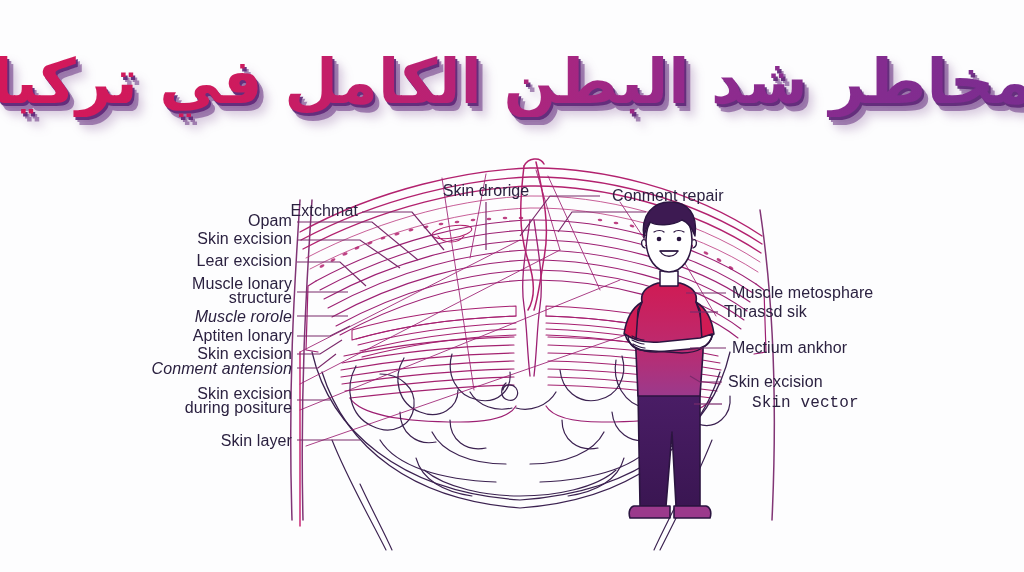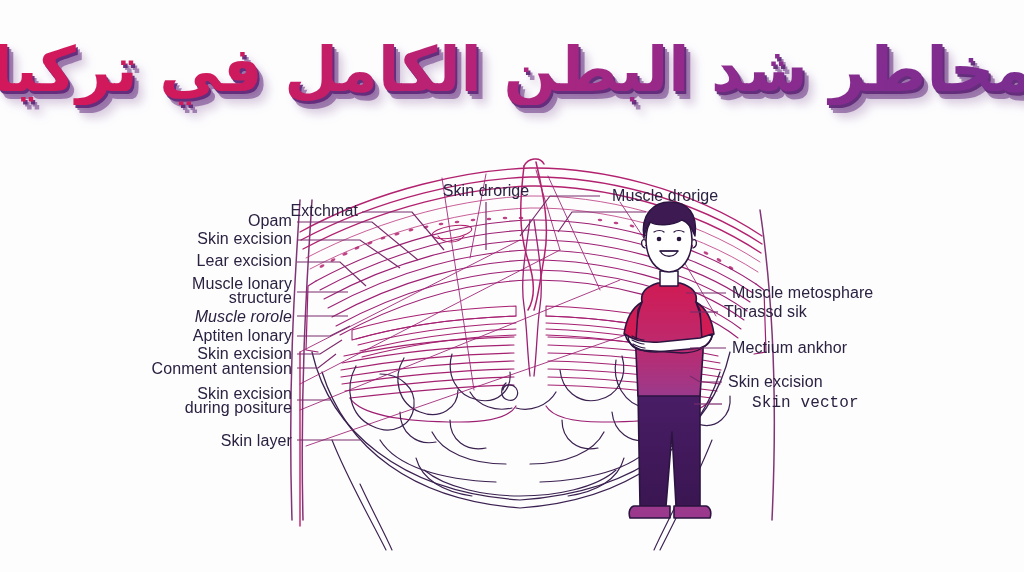--- a/index.html
+++ b/index.html
@@ -5,22 +5,22 @@
   html,body{margin:0;padding:0;background:#fff;}
   body{
     width:1024px;height:572px;overflow:hidden;position:relative;
     font-family:"Liberation Sans","DejaVu Sans",sans-serif;
     background:#fdfdfe;
   }
   #stage{position:absolute;inset:0;width:1024px;height:572px;}
 
   
   .title-wrap{
-    position:absolute;left:0;top:34px;width:1024px;height:106px;
-    display:flex;align-items:flex-start;justify-content:center;
+    position:absolute;left:0;top:11px;width:1024px;height:106px;
+    display:flex;align-items:flex-end;justify-content:center;
     direction:rtl;
   }
   .title{
     font-family:"DejaVu Sans","Liberation Sans",sans-serif;
     font-weight:900;
     font-size:62px;
     line-height:1.15;
     letter-spacing:-1px;
     white-space:nowrap;
     direction:rtl;
@@ -328,32 +328,32 @@
 
   <div class="lbl r" style="left:150px;top:277px;width:142px;">Muscle lonary
 structure</div>
 
   <div class="lbl r" style="left:150px;top:310px;width:142px;font-style:italic;">Muscle rorole</div>
 
   <div class="lbl r" style="left:150px;top:329px;width:142px;">Aptiten lonary</div>
 
   <div class="lbl r" style="left:150px;top:347px;width:142px;">Skin excision</div>
 
-  <div class="lbl r" style="left:140px;top:362px;width:152px;">Conment antension</div>
+  <div class="lbl r" style="left:140px;top:362px;width:152px;font-style:italic;">Conment antension</div>
 
   <div class="lbl r" style="left:150px;top:387px;width:142px;">Skin excision
 during positure</div>
 
   <div class="lbl r" style="left:150px;top:434px;width:142px;">Skin layer</div>
 
   <div class="lbl r" style="left:290px;top:204px;width:68px;">Extchmat</div>
 
   <div class="lbl c" style="left:433px;top:184px;width:106px;">Skin drorige</div>
 
-  <div class="lbl l" style="left:612px;top:189px;width:160px;">Muscle drorige</div>
+  <div class="lbl l" style="left:612px;top:189px;width:160px;">Conment repair</div>
 
 
   <div class="lbl l" style="left:732px;top:286px;width:180px;">Muscle metosphare</div>
 
   <div class="lbl l" style="left:724px;top:305px;width:160px;">Thrassd sik</div>
 
   <div class="lbl l" style="left:732px;top:341px;width:170px;">Mectium ankhor</div>
 
   <div class="lbl l" style="left:728px;top:375px;width:160px;">Skin excision</div>
 

